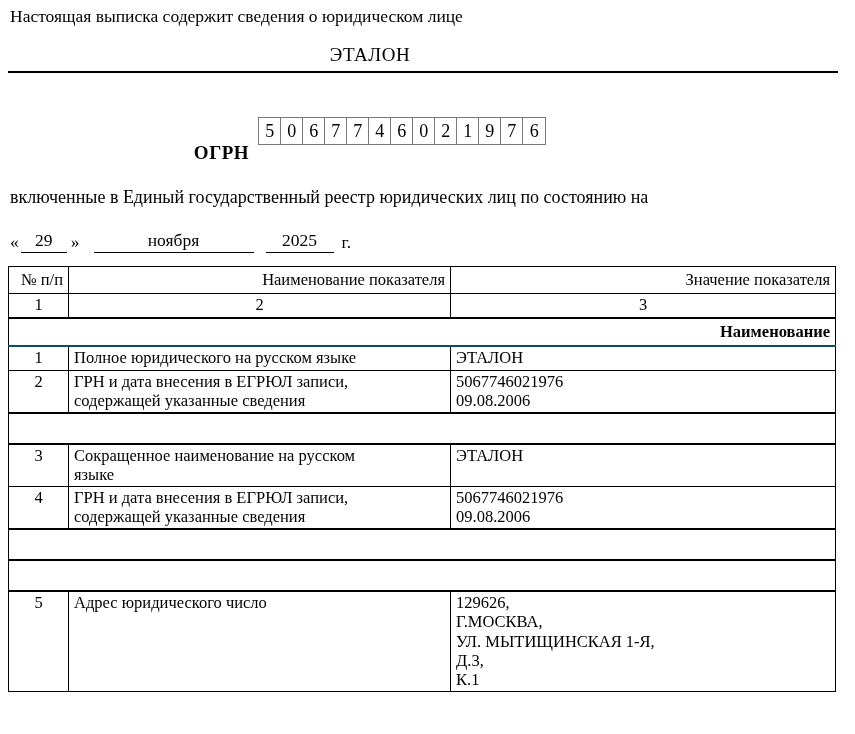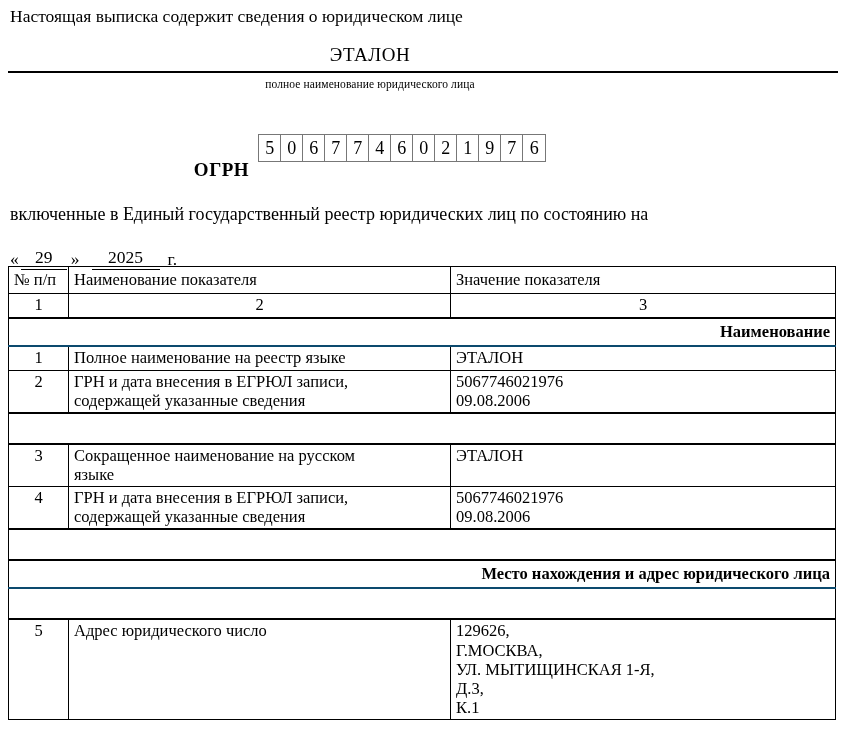--- a/index.html
+++ b/index.html
@@ -138,21 +138,21 @@
     border: 1px solid #000;
     padding: 1px 5px 2px 5px;
     vertical-align: top;
     line-height: 1.16;
   }
   .col-no    { width: 60px;  text-align: center; }
   .col-name  { width: 382px; }
   .col-value { width: 385px; }
 
   .hdr td {
-    text-align: left;
+    text-align: right;
     padding-top: 3px;
     padding-bottom: 4px;
   }
   .numhdr td {
     text-align: center;
     padding-top: 1px;
     padding-bottom: 3px;
   }
   .section-row td {
     text-align: right;
@@ -176,21 +176,20 @@
 
 <div class="page">
 
   <div class="preamble">
 
     <p class="lead-line">Настоящая выписка содержит сведения о юридическом лице</p>
 
     <div class="entity-name-block">
       <div class="entity-name">ЭТАЛОН</div>
       <hr class="name-rule">
-      <div class="name-caption">полное наименование юридического лица</div>
     </div>
 
     <div class="ogrn-row">
       <span class="ogrn-label">ОГРН</span>
       <span class="ogrn-boxes" id="ogrn-boxes">
           <span class="ogrn-cell">5</span>
           <span class="ogrn-cell">0</span>
           <span class="ogrn-cell">6</span>
           <span class="ogrn-cell">7</span>
           <span class="ogrn-cell">7</span>
@@ -204,20 +203,21 @@
           <span class="ogrn-cell">6</span>
         </span>
     </div>
 
     <p class="registry-line">включенные в Единый государственный реестр юридических лиц по состоянию на</p>
 
     <div class="date-row">
       <span class="dq">«</span>
       <span class="date-field f-day">29</span>
       <span class="dq-close">»</span>
+      <span class="date-field f-month">ноября</span>
       <span class="date-field f-year">2025</span>
       <span class="date-suffix">г.</span>
     </div>
 
   </div>
 
   <table class="reg-table">
     <colgroup>
       <col class="col-no">
       <col class="col-name">
@@ -232,21 +232,21 @@
         <tr class="numhdr">
           <td>1</td>
           <td>2</td>
           <td>3</td>
         </tr>
         <tr class="section-row">
           <td colspan="3">Наименование</td>
         </tr>
         <tr>
           <td class="cellnum">1</td>
-          <td class="multiline">Полное наименование на реестр языке</td>
+          <td class="multiline">Полное юридического на русском языке</td>
           <td class="multiline">ЭТАЛОН</td>
         </tr>
         <tr>
           <td class="cellnum">2</td>
           <td class="multiline">ГРН и дата внесения в ЕГРЮЛ записи,
 содержащей указанные сведения</td>
           <td class="multiline">5067746021976
 09.08.2006</td>
         </tr>
         <tr class="spacer-row">
@@ -260,23 +260,20 @@
         </tr>
         <tr>
           <td class="cellnum">4</td>
           <td class="multiline">ГРН и дата внесения в ЕГРЮЛ записи,
 содержащей указанные сведения</td>
           <td class="multiline">5067746021976
 09.08.2006</td>
         </tr>
         <tr class="spacer-row">
           <td colspan="3"></td>
-        </tr>
-        <tr class="section-row">
-          <td colspan="3">Место нахождения и адрес юридического лица</td>
         </tr>
         <tr class="spacer-row">
           <td colspan="3"></td>
         </tr>
         <tr>
           <td class="cellnum">5</td>
           <td class="multiline">Адрес юридического число</td>
           <td class="multiline">129626,
 Г.МОСКВА,
 УЛ. МЫТИЩИНСКАЯ 1-Я,

